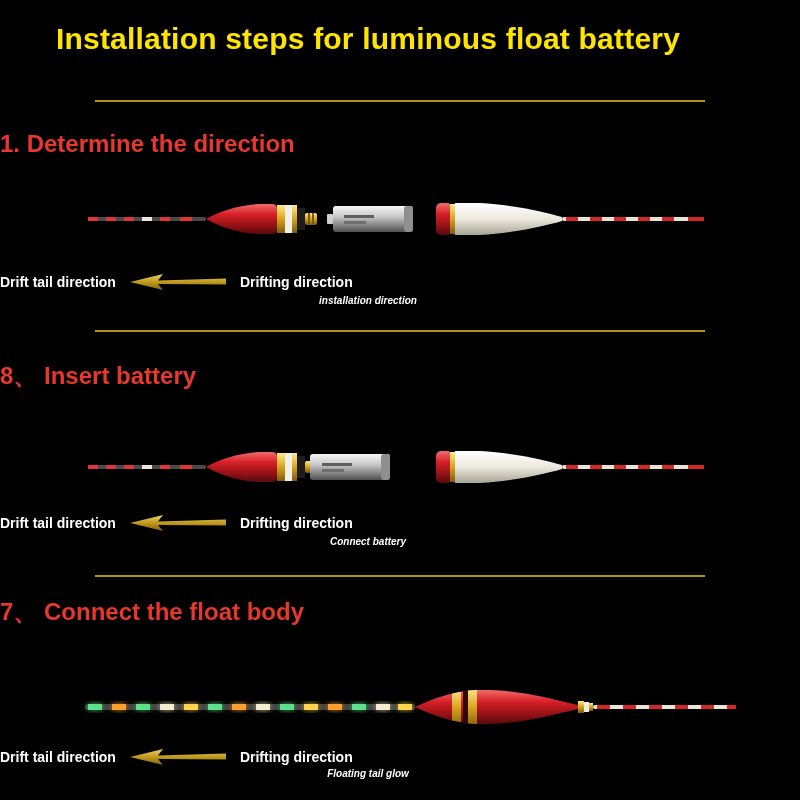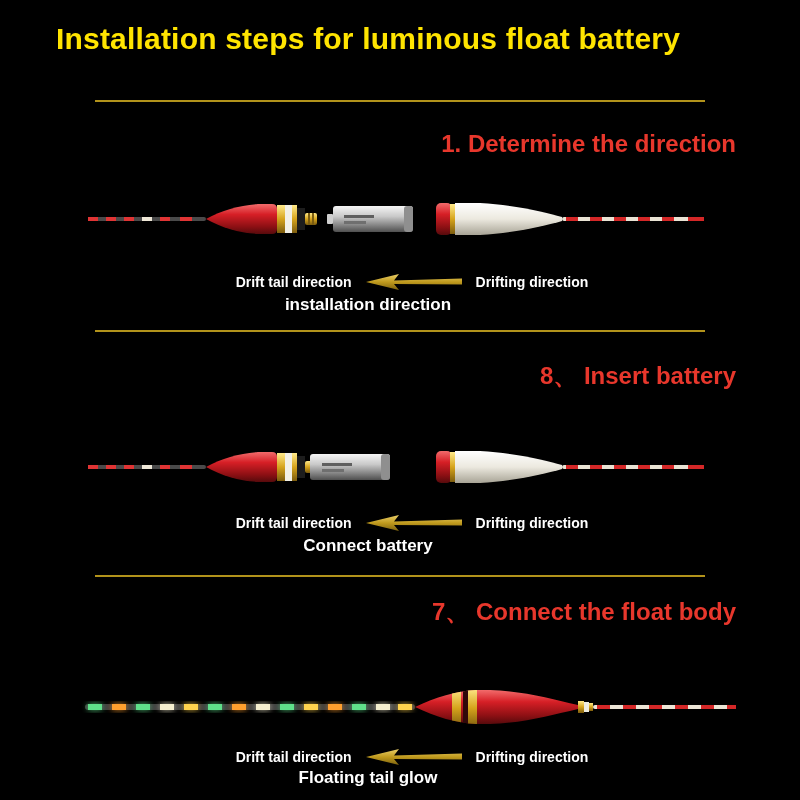--- a/index.html
+++ b/index.html
@@ -8,32 +8,32 @@
     overflow:hidden; font-family:"Liberation Sans", sans-serif;
   }
   .title {
     position:absolute; top:22px; left:0; width:100%; text-align:center;
     color:#ffe400; font-size:30px; font-weight:800; letter-spacing:0.2px;
   }
   .divider {
     position:absolute; left:95px; width:610px; height:2px; background:#b2931b;
   }
   .step-heading {
-    position:absolute; left:0; width:100%; text-align:right;
+    position:absolute; left:0; width:100%; text-align:left;
     color:#e8372c; font-size:24px; font-weight:700;
   }
   .float-svg { position:absolute; left:0; width:800px; height:95px; }
   .label-row {
     position:absolute; left:0; width:100%;
-    display:flex; justify-content:center; align-items:center; gap:14px;
-    color:#ffffff; font-size:14px; font-weight:700;padding-left:44px;
+    display:flex; align-items:center; gap:14px;
+    color:#ffffff; font-size:14px; font-weight:700;
   }
   .caption {
     position:absolute; left:0; width:100%; text-align:center;
-    color:#ffffff; font-size:17px; font-weight:700;
+    color:#ffffff; font-size:10px; font-weight:700;font-style:italic;
   }
 </style>
 </head>
 <body>
 
 <div class="page">
 
   <svg width="0" height="0" style="position:absolute" aria-hidden="true">
     <defs>
       <linearGradient id="gradRed" x1="0" y1="0" x2="0" y2="1">

